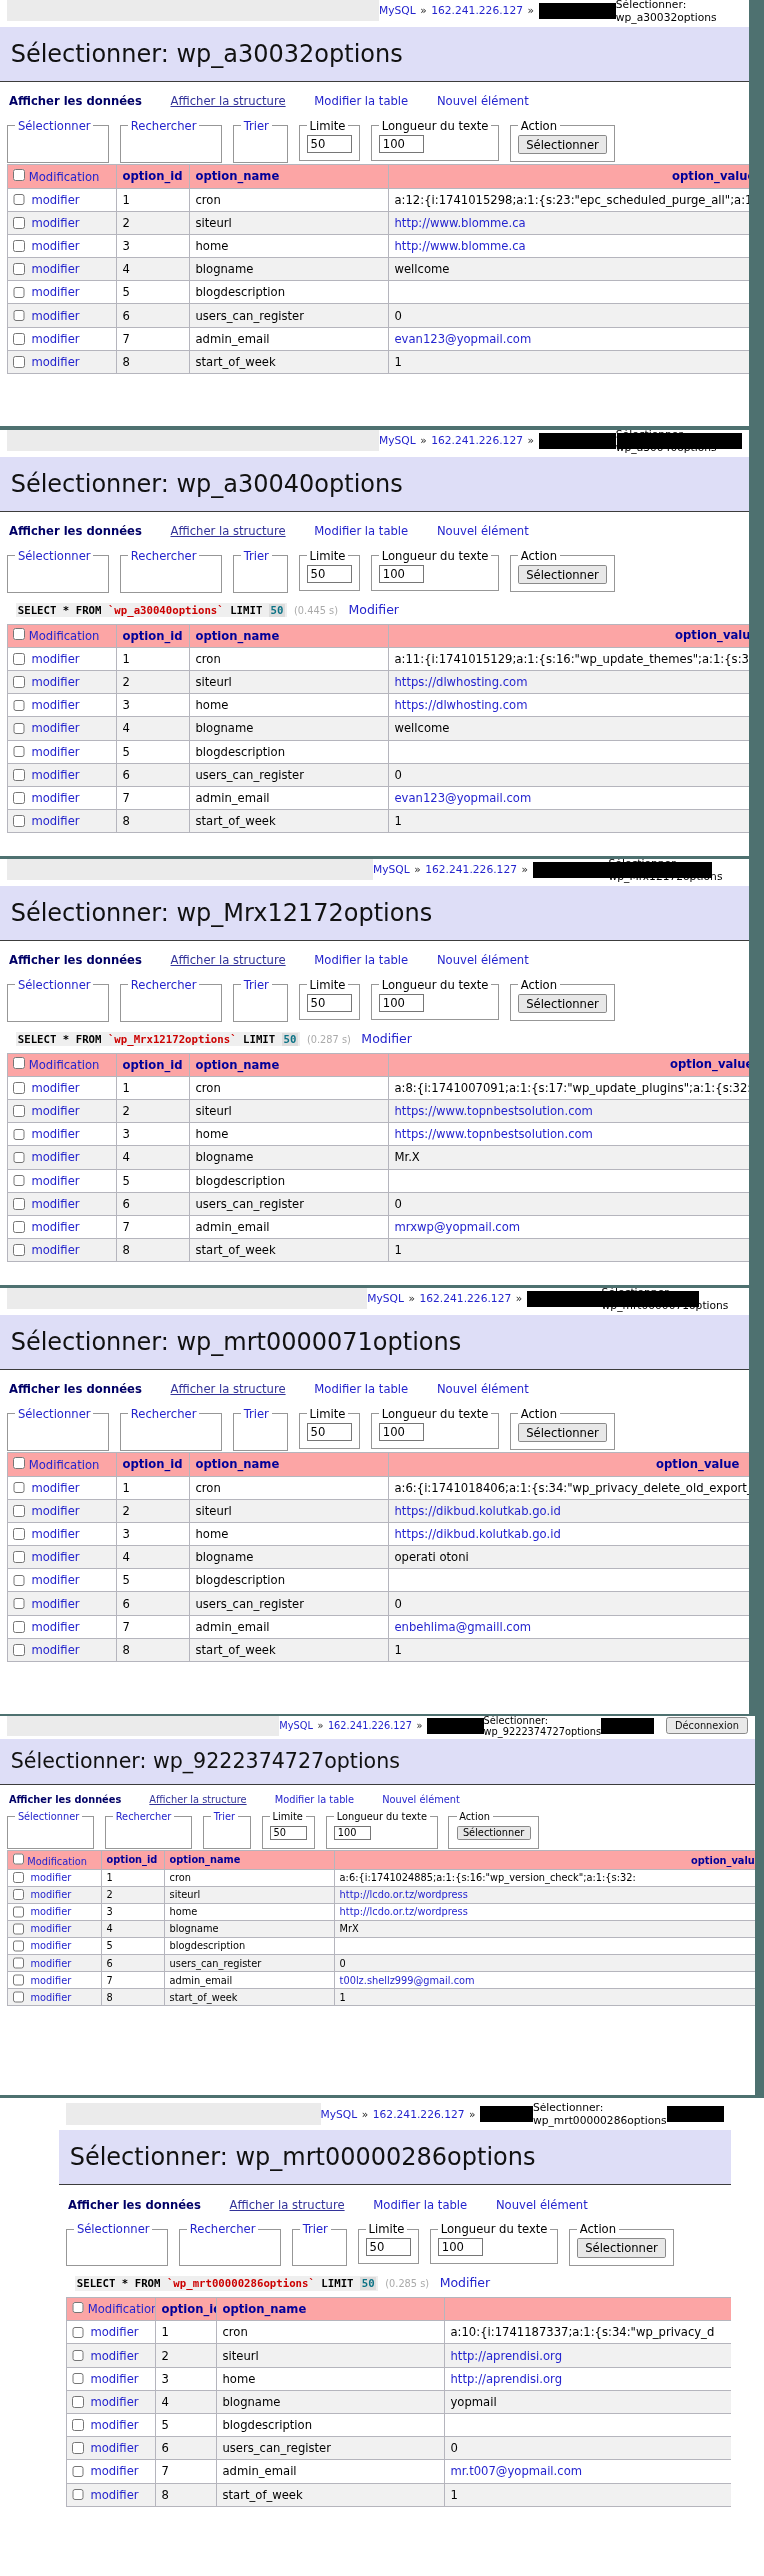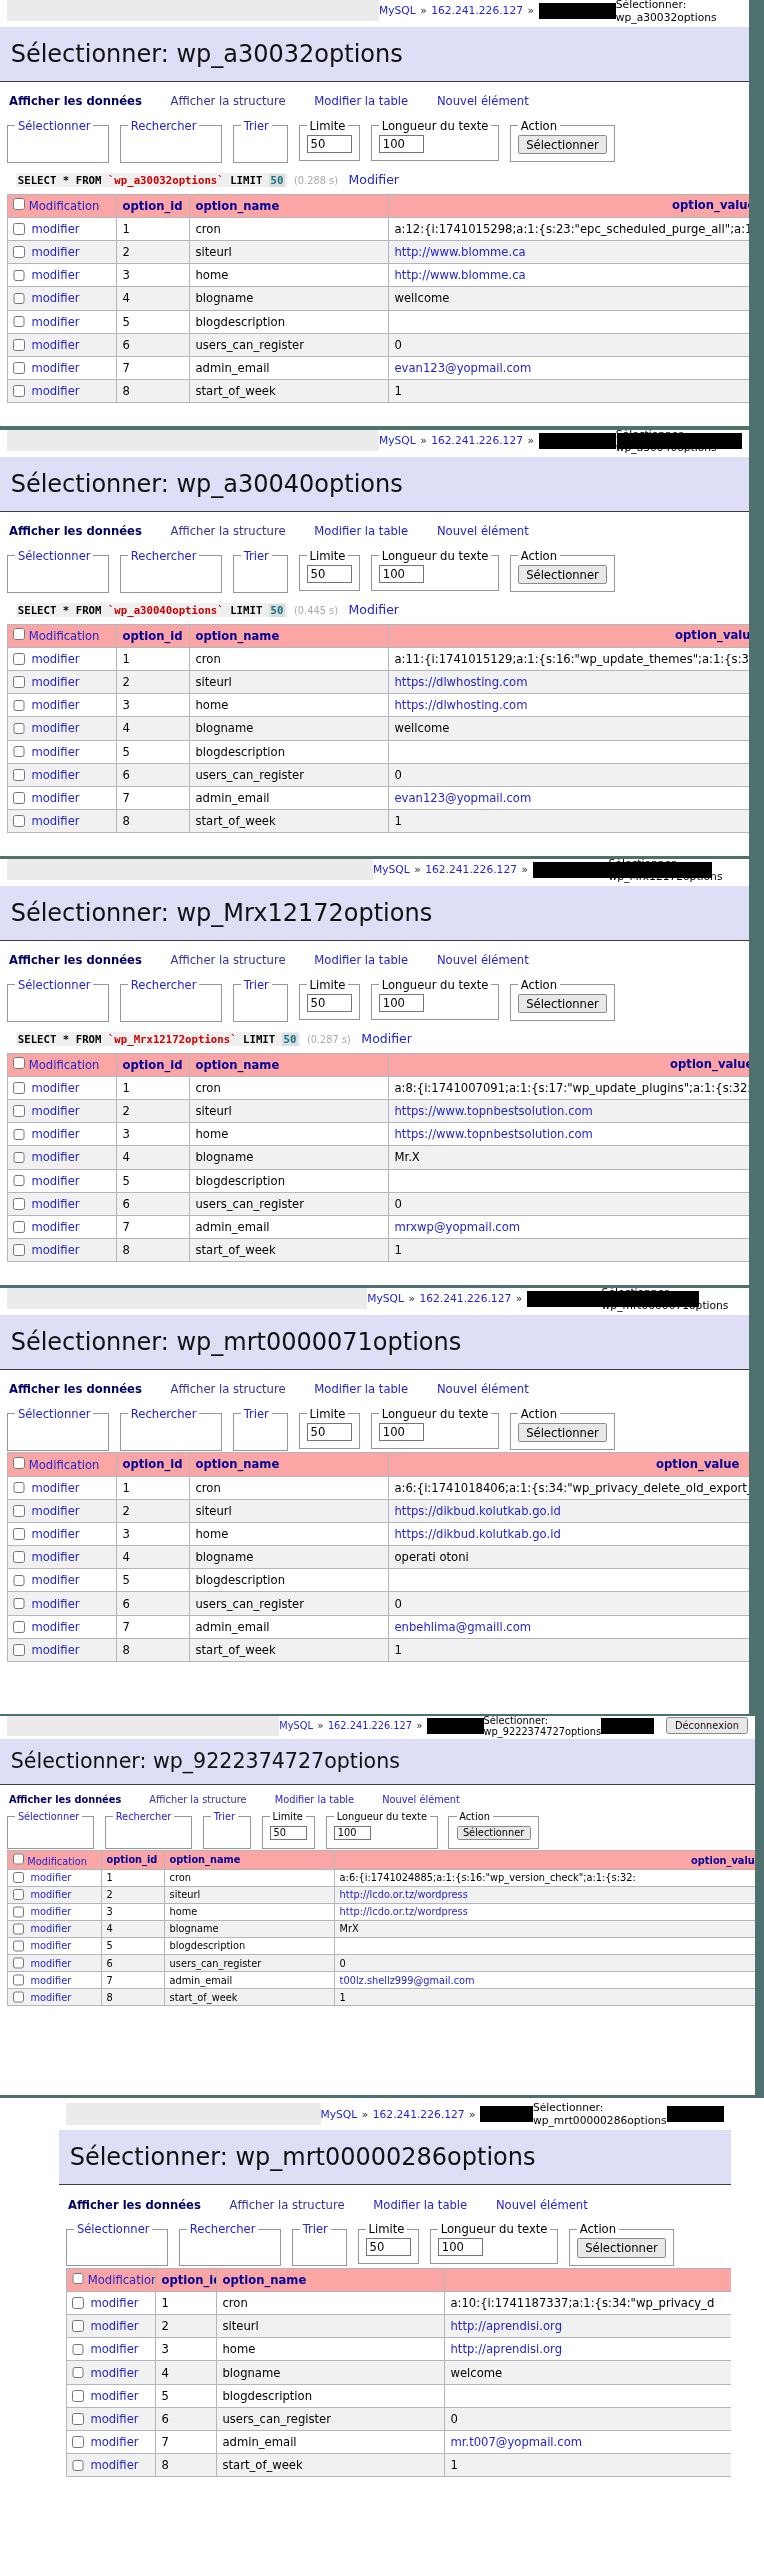--- a/index.html
+++ b/index.html
@@ -18,21 +18,21 @@
         border:0.9px solid #8a8a8a;border-radius:2.7px;color:#111;cursor:pointer;
         font-family:inherit;}
   
   .titlebar{margin-top:5.4px;background:#dedef7;border-bottom:1.8px solid #3c3c3c;}
   .titlebar h1{margin:0;padding:0 0 0 10.7px;font-size:24px;font-weight:normal;
         color:#111;line-height:54px;height:54px;white-space:nowrap;}
   
   .tabs{padding:12.5px 9px 3.6px 9px;font-size:11.6px;white-space:nowrap;}
   .tabs span{margin-right:25px;}
   .tab-active{font-weight:bold;color:#000066;}
-  .tab-visited{color:#333399;cursor:pointer;}
+  .tab-visited{color:#333399;cursor:pointer;text-decoration:underline;}
   .tab-link{color:#2424cd;cursor:pointer;}
   
   .toolbar{display:flex;align-items:flex-start;margin:7.1px 7.1px 1.8px 7.1px;}
   .toolbar fieldset{border:0.9px solid #979797;margin:0 10.7px 0 0;padding:1.8px 7.1px 7.1px 7.1px;
         min-height:27px;}
   .toolbar legend{font-size:11.6px;padding:0 2.7px;}
   .fs-empty{width:86px;height:19.7px;}
   .fs-trier{width:39px;height:19.7px;}
   .tb-input{width:38px;font-size:11.6px;padding:0.9px 2.7px;border:0.9px solid #767676;
         font-family:inherit;}
@@ -120,28 +120,20 @@
       </fieldset>
       <fieldset>
         <legend>Longueur du texte</legend>
         <input class="tb-input" type="text" value="100" style="">
       </fieldset>
       <fieldset>
         <legend>Action</legend>
         <button class="sel-btn">Sélectionner</button>
       </fieldset>
     </div>
-    <div class="sqlline">
-      <span class="sql"><span>SELECT * FROM</span>
-        <span class="tname">`wp_a30032options`</span>
-        <span>LIMIT</span>
-        <span class="lim">50</span></span>
-      <span class="sqltime">(0.288 s)</span>
-      <span class="sqlmod">Modifier</span>
-    </div>
     <table class="grid">
       <colgroup>
           <col class="col-mod" style="width: 109px;">
           <col class="col-id" style="width: 73px;">
           <col class="col-name" style="width: 199px;">
           <col class="col-val">
         </colgroup>
       <thead>
         <tr>
           <th class="th-mod">
@@ -939,20 +931,28 @@
       </fieldset>
       <fieldset>
         <legend>Longueur du texte</legend>
         <input class="tb-input" type="text" value="100" style="">
       </fieldset>
       <fieldset>
         <legend>Action</legend>
         <button class="sel-btn">Sélectionner</button>
       </fieldset>
     </div>
+    <div class="sqlline">
+      <span class="sql"><span>SELECT * FROM</span>
+        <span class="tname">`wp_mrt00000286options`</span>
+        <span>LIMIT</span>
+        <span class="lim">50</span></span>
+      <span class="sqltime">(0.285 s)</span>
+      <span class="sqlmod">Modifier</span>
+    </div>
     <table class="grid">
       <colgroup>
           <col class="col-mod" style="width: 89px;">
           <col class="col-id" style="width: 61px;">
           <col class="col-name" style="width: 228px;">
           <col class="col-val">
         </colgroup>
       <thead>
         <tr>
           <th class="th-mod">
@@ -1000,21 +1000,21 @@
   </tr>
           <tr>
     <td class="c-mod">
       <label>
         <input type="checkbox" style="">
         <span class="a mod-label">modifier</span>
       </label>
     </td>
     <td class="c-id">4</td>
     <td class="c-name">blogname</td>
-    <td class="c-val"><span class="val">welcome</span></td>
+    <td class="c-val"><span class="val">yopmail</span></td>
   </tr>
           <tr>
     <td class="c-mod">
       <label>
         <input type="checkbox" style="">
         <span class="a mod-label">modifier</span>
       </label>
     </td>
     <td class="c-id">5</td>
     <td class="c-name">blogdescription</td>

